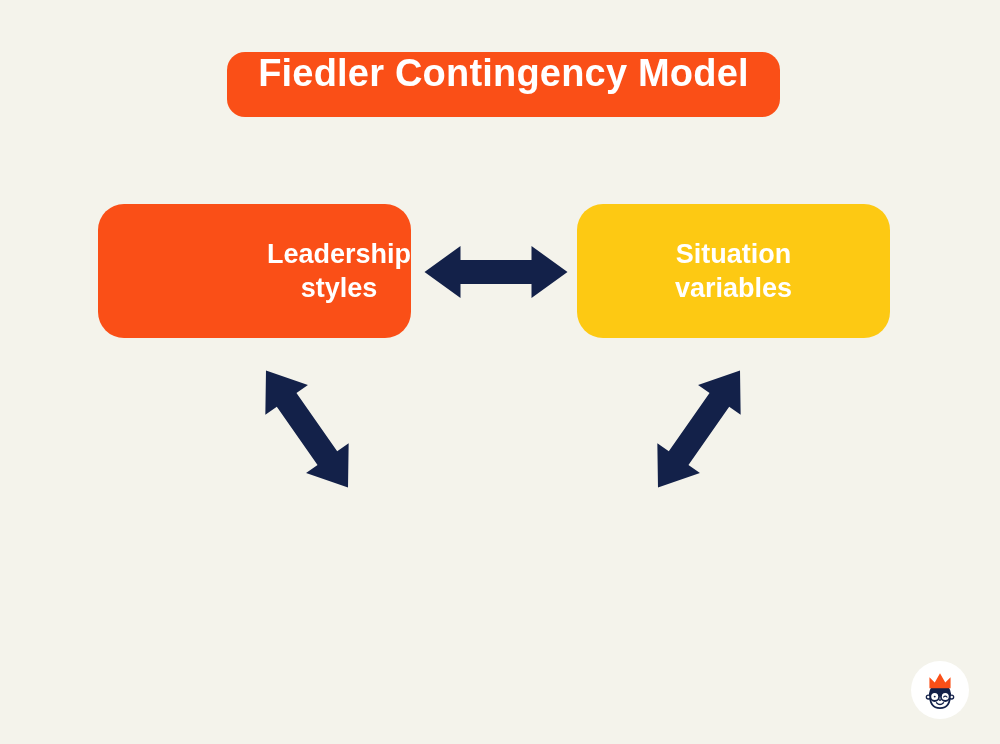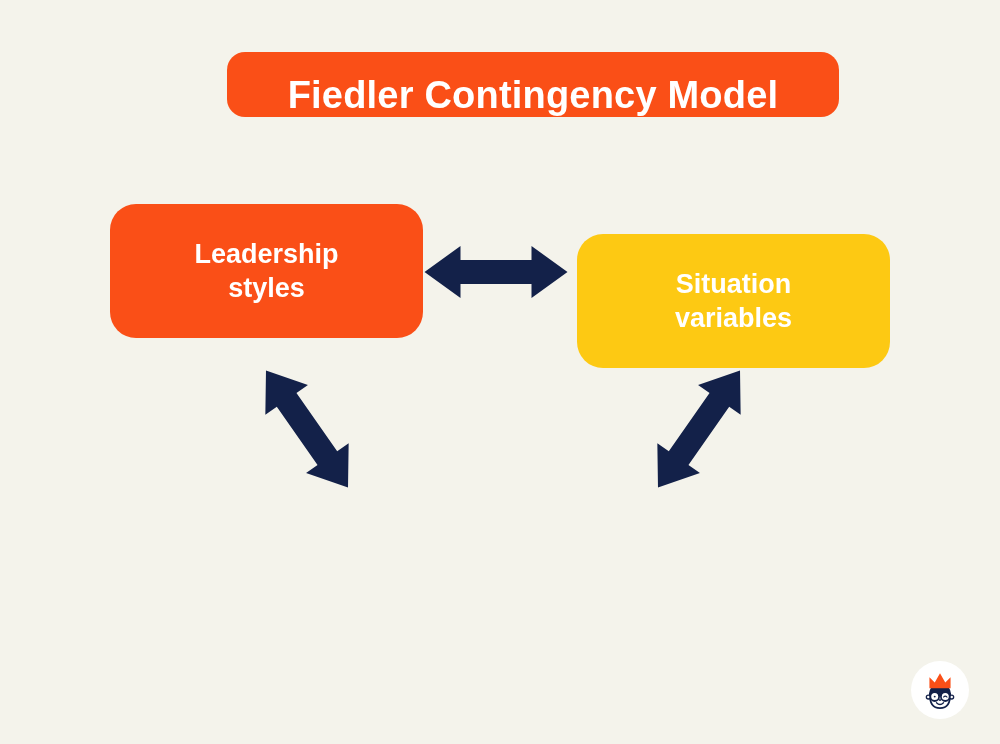--- a/index.html
+++ b/index.html
@@ -19,26 +19,26 @@
     position: relative;
     width: 1000px;
     height: 744px;
     background: var(--background);
     overflow: hidden;
   }
   .title-banner {
     position: absolute;
     left: 227px;
     top: 52px;
-    width: 612px;
+    width: 553px;
     height: 65px;
     background: var(--orange);
     border-radius: 18px;
     display: flex;
-    align-items: flex-end;
+    align-items: flex-start;
     justify-content: center;
   }
   .title-banner .title-text {
     color: var(--text-on-boxes);
     font-size: 38px;
     font-weight: bold;
     letter-spacing: 0.2px;
     white-space: nowrap;
   }
   .node {
@@ -51,22 +51,22 @@
     justify-content: center;
     text-align: center;
   }
   .node .node-label {
     color: var(--text-on-boxes);
     font-size: 27px;
     font-weight: 600;
     line-height: 34px;
     white-space: pre-line;
   }
-  .node-leadership { left: 110px; top: 204px; background: var(--orange); }
-  .node-situation  { left: 577px; top: 204px; background: var(--yellow); margin-top: 30px; }
+  .node-leadership { left: 98px; top: 204px; background: var(--orange); justify-content: flex-end; }
+  .node-situation  { left: 577px; top: 204px; background: var(--yellow); }
   .node-relationship { left: 347px; top: 503px; background: var(--navy); }
   .arrows-layer {
     position: absolute;
     left: 0; top: 0;
     width: 1000px;
     height: 744px;
     pointer-events: none;
   }
   .logo-badge {
     position: absolute;

